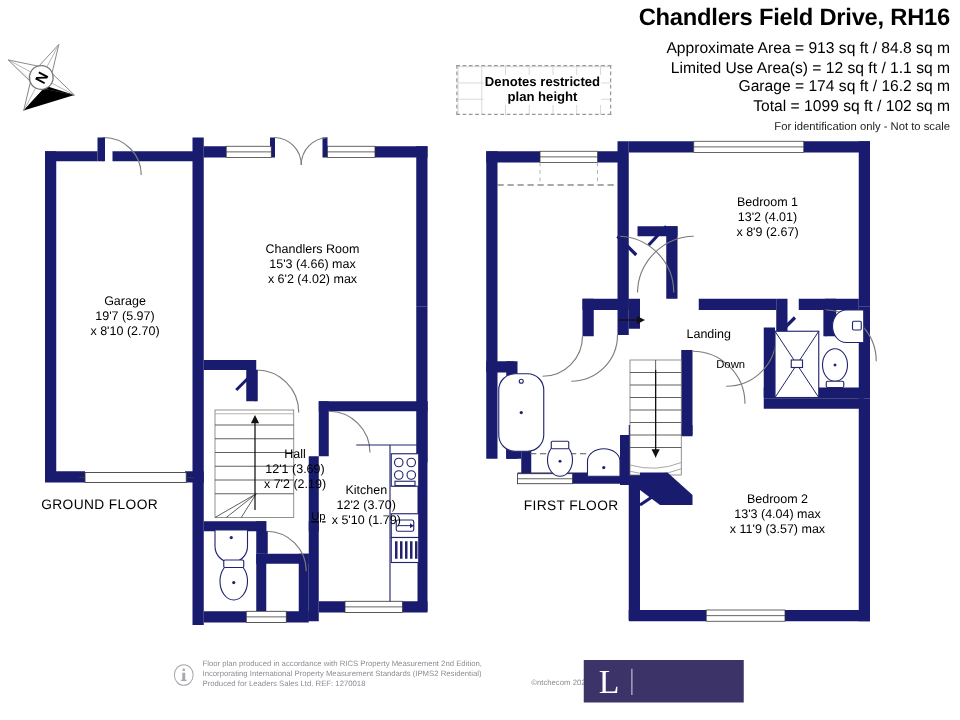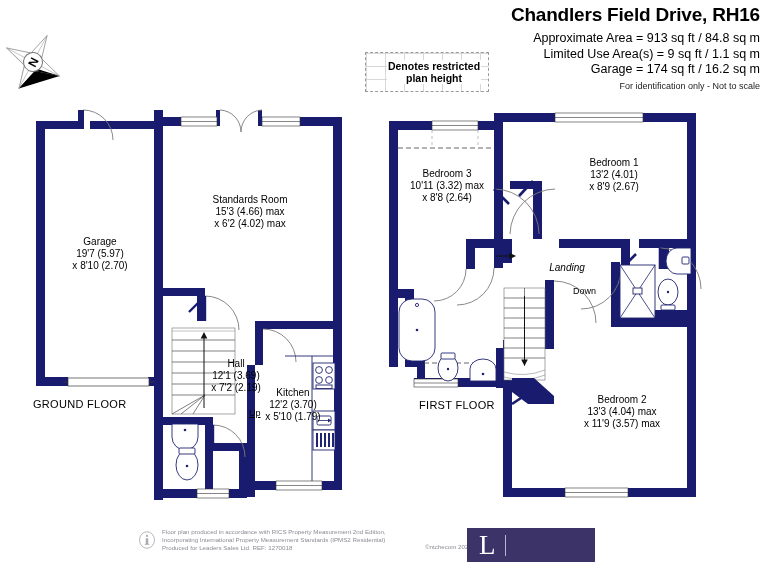--- a/index.html
+++ b/index.html
@@ -59,22 +59,23 @@
 </style>
 </head>
 <body>
 
 <div class="plan-root">
 
   <div class="header">
     <div class="title">Chandlers Field Drive, RH16</div>
     <div class="areas">
       <div>Approximate Area = 913 sq ft / 84.8 sq m</div>
-      <div>Limited Use Area(s) = 9 sq ft / 1.1 sq m</div>
+      <div>Limited Use Area(s) = 12 sq ft / 1.1 sq m</div>
       <div>Garage = 174 sq ft / 16.2 sq m</div>
+      <div>Total = 1099 sq ft / 102 sq m</div>
     </div>
     <div class="disclaimer">For identification only - Not to scale</div>
   </div>
 
   <div class="keybox">
     <span>
       <b>Denotes restricted</b><br>
       <b>plan height</b>
     </span>
   </div>
@@ -417,60 +418,55 @@
 
   <div class="floorlabel" style="left:33px;top:398px;">GROUND FLOOR</div>
 
   <div class="room" style="left:100px;top:236px;">
     <span class="nm">Garage</span>
     <span class="nm">19'7 (5.97)</span>
     <span class="nm">x 8'10 (2.70)</span>
   </div>
 
   <div class="room" style="left:250px;top:194px;">
-    <span class="nm">Standards Room</span>
+    <span class="nm">Chandlers Room</span>
     <span class="nm">15'3 (4.66) max</span>
     <span class="nm">x 6'2 (4.02) max</span>
   </div>
 
   <div class="room" style="left:236px;top:358px;">
     <span class="nm">Hall</span>
     <span class="nm">12'1 (3.69)</span>
     <span class="nm">x 7'2 (2.19)</span>
   </div>
 
   <div class="room" style="left:293px;top:387px;">
     <span class="nm">Kitchen</span>
     <span class="nm">12'2 (3.70)</span>
     <span class="nm">x 5'10 (1.79)</span>
   </div>
 
   <div class="smalltag" style="left:201px;top:408px;text-decoration:underline;">Up</div>
 
   <div class="floorlabel" style="left:419px;top:399px;">FIRST FLOOR</div>
 
-  <div class="room" style="left:447px;top:168px;">
-    <span class="nm">Bedroom 3</span>
-    <span class="nm">10'11 (3.32) max</span>
-    <span class="nm">x 8'8 (2.64)</span>
-  </div>
 
   <div class="room" style="left:614px;top:157px;">
     <span class="nm">Bedroom 1</span>
     <span class="nm">13'2 (4.01)</span>
     <span class="nm">x 8'9 (2.67)</span>
   </div>
 
   <div class="room" style="left:622px;top:394px;">
     <span class="nm">Bedroom 2</span>
     <span class="nm">13'3 (4.04) max</span>
     <span class="nm">x 11'9 (3.57) max</span>
   </div>
 
-  <div class="room" style="left:567px;top:262px;font-style:italic;">
+  <div class="room" style="left:567px;top:262px;">
     <span class="nm">Landing</span>
   </div>
 
   <div class="smalltag" style="left:525px;top:286px;">Down</div>
 
   <div class="footer">
     <svg class="info-ico" viewBox="0 0 24 24">
       <ellipse cx="12" cy="12" rx="10" ry="11" fill="none" stroke="#a8a8b0" stroke-width="1.1"></ellipse>
       <circle cx="12" cy="6.5" r="1.4" fill="#a8a8b0"></circle>
       <path d="M10.4,9.5 h3.2 v7.5 h1.4 v1.3 h-6 v-1.3 h1.4 Z" fill="#a8a8b0"></path>

